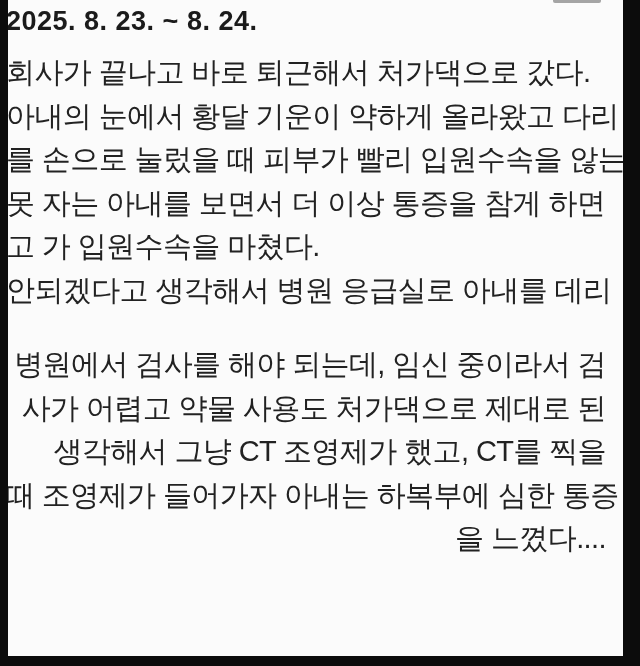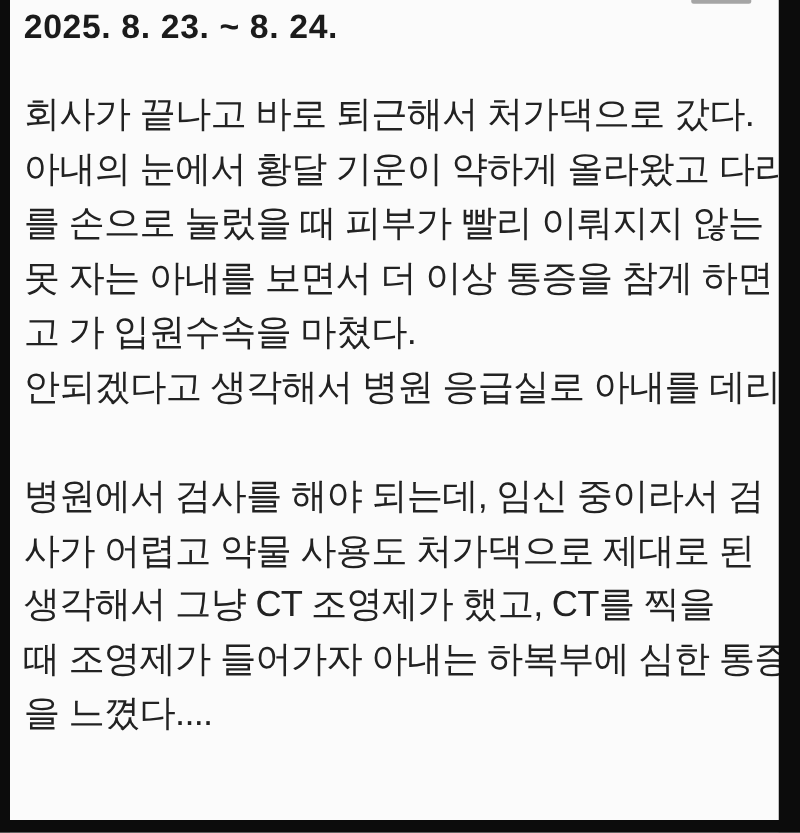--- a/index.html
+++ b/index.html
@@ -27,38 +27,38 @@
     position: absolute;
     left: 553px;
     top: 0;
     width: 48px;
     height: 3px;
     background: #a5a5a5;
     border-radius: 0 0 2px 2px;
   }
   .content {
     position: absolute;
-    left: 19px;
+    left: 6px;
     top: 6px;
     width: 600px;
     color: #212121;
   }
   .post-title {
     font-size: 27px;
     font-weight: 700;
     line-height: 31px;
     letter-spacing: 0.5px;
     color: #1b1b1b;
     white-space: nowrap;
   }
   .para {
     margin-top: 33px;
   }
-  .para-1 { margin-top: 34px; }
-  .para-2 { margin-top: 44px; }
+  .para-1 { margin-top: 14px; }
+  .para-2 { margin-top: 31px; text-align: right; }
   .line {
     font-size: 29px;
     font-weight: 400;
     line-height: 43.5px;
     letter-spacing: -0.6px;
     white-space: nowrap;
     color: #222222;
   }
 </style>
 </head>
@@ -68,21 +68,21 @@
 
   <div class="top-gray-line"></div>
 
   <div class="content">
 
     <div class="post-title">2025. 8. 23. ~ 8. 24.</div>
 
     <div class="para para-1">
       <div class="line">회사가 끝나고 바로 퇴근해서 처가댁으로 갔다.</div>
       <div class="line">아내의 눈에서 황달 기운이 약하게 올라왔고 다리</div>
-      <div class="line">를 손으로 눌렀을 때 피부가 빨리 이뤄지지 않는</div>
+      <div class="line">를 손으로 눌렀을 때 피부가 빨리 입원수속을 않는</div>
       <div class="line">못 자는 아내를 보면서 더 이상 통증을 참게 하면</div>
       <div class="line">고 가 입원수속을 마쳤다.</div>
       <div class="line">안되겠다고 생각해서 병원 응급실로 아내를 데리</div>
     </div>
 
     <div class="para para-2">
       <div class="line">병원에서 검사를 해야 되는데, 임신 중이라서 검</div>
       <div class="line">사가 어렵고 약물 사용도 처가댁으로 제대로 된</div>
       <div class="line">생각해서 그냥 CT 조영제가 했고, CT를 찍을</div>
       <div class="line">때 조영제가 들어가자 아내는 하복부에 심한 통증</div>

